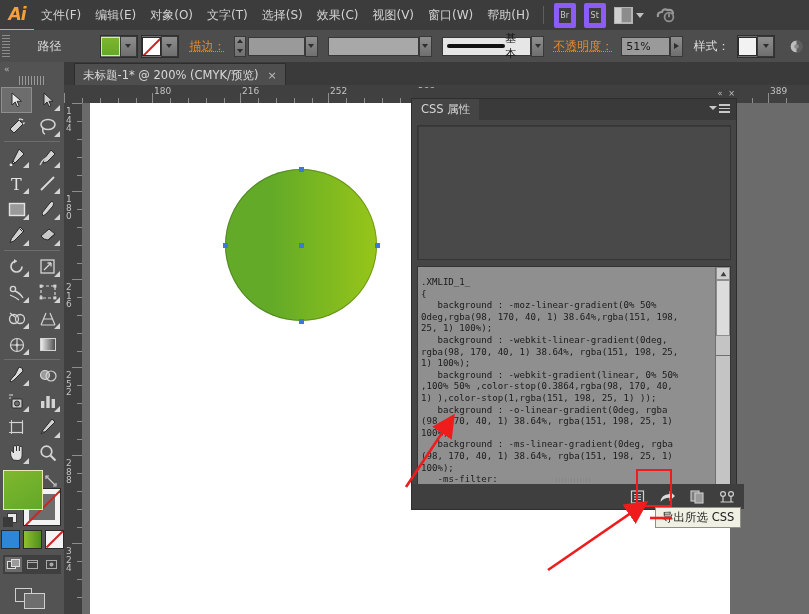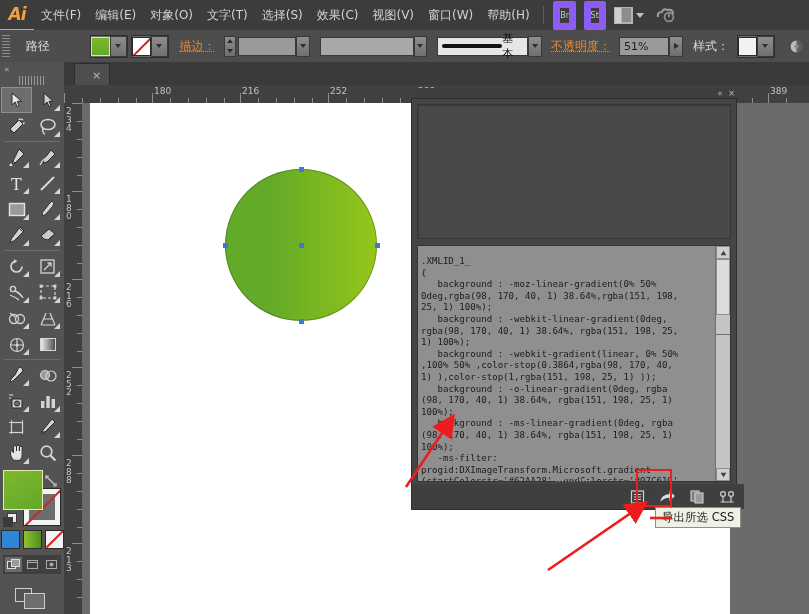--- a/index.html
+++ b/index.html
@@ -9,21 +9,21 @@
   
   .menubar{position:absolute;left:0;top:0;width:809px;height:30px;background:#3c3c3c;
            border-bottom:1px solid #2b2b2b;display:flex;align-items:center;}
   .ai-logo{width:34px;height:30px;display:flex;align-items:center;justify-content:center;
            color:#f5a03c;font-size:17px;font-weight:bold;font-style:italic;letter-spacing:-1px;
            background:#3c3c3c;border-bottom:2px solid #f5a03c;}
   .menu-item{color:#d2d2d2;font-size:12px;padding:0 7px;line-height:30px;white-space:nowrap;cursor:default;}
   .mb-sep{width:1px;height:18px;background:#5e5e5e;margin:0 6px;}
   .mb-icon{width:22px;height:18px;display:flex;align-items:center;justify-content:center;
            color:#9a9a9a;font-size:9px;margin:0 4px;}
-  .boxicon{border:7px solid #8b5cf6;border-radius:2px;width:16px;height:15px;
+  .boxicon{border:5px solid #8b5cf6;border-radius:2px;width:16px;height:15px;
            display:flex;align-items:center;justify-content:center;font-size:8px;color:#c8c8c8;}
   .ws-icon{width:18px;height:15px;border:1px solid #b4b4b4;display:flex;}
   .ws-icon i{display:block;border-right:1px solid #b4b4b4;}
   .ws-a{width:6px;background:#cfcfcf;}
   .ws-b{flex:1;background:#8c8c8c;border-bottom:1px solid #b4b4b4;}
   .caret{width:0;height:0;border-left:4px solid transparent;border-right:4px solid transparent;
          border-top:5px solid #c0c0c0;margin-left:3px;}
 
   
   .ctrlbar{position:absolute;left:0;top:30px;width:809px;height:32px;background:#4d4d4d;
@@ -182,21 +182,21 @@
           <path d="M2 10 Q1 5 6 5 Q7 1 12 3 Q17 2 17 7" fill="none" stroke="#9a9a9a" stroke-width="2.2"></path>
           <circle cx="13" cy="10" r="4.4" fill="none" stroke="#8f8f8f" stroke-width="1.8"></circle>
           <path d="M13 6.6v3.6" stroke="#8f8f8f" stroke-width="1.8"></path>
         </svg>
     </div>
     <div style="width:8px"></div>
   </div>
 
   <div class="ctrlbar">
     <div class="grip"></div>
-    <div class="ctrl-label" style="margin-left:12px;width:72px">路径</div>
+    <div class="ctrl-label" style="margin-left:24px;width:72px">路径</div>
 
     <div class="sw-wrap">
       <div class="swatch fill"></div>
       <div class="ddbtn">
           <div class="tri"></div>
         </div>
     </div>
     <div class="sw-wrap">
       <div class="swatch none"></div>
       <div class="ddbtn">
@@ -244,20 +244,21 @@
       <svg width="15" height="15" viewBox="0 0 15 15">
           <circle cx="7.5" cy="7.5" r="6.4" fill="#bdbdbd" stroke="#4a4a4a"></circle>
           <path d="M7.5 1.1 A6.4 6.4 0 0 1 7.5 13.9 Z" fill="#5d5d5d"></path>
           <circle cx="7.5" cy="7.5" r="2.3" fill="#8a8a8a"></circle>
         </svg>
     </div>
   </div>
 
   <div class="tabbar">
     <div class="doctab">
+      <span>未标题-1* @ 200% (CMYK/预览)</span>
       <span class="tab-close">×</span>
     </div>
   </div>
 
   <div class="toolpanel">
     <div class="tp-collapse">«</div>
     <div class="tp-grip"></div>
     <div class="tools">
 
       <div class="tool sel">
@@ -579,21 +580,21 @@
       <div class="tickh" style="left:652px;height:5px"></div>
     <div class="tickh" style="left:670px;height:5px"></div>
       <div class="tickh" style="left:688px;height:5px"></div>
     <div class="tickh" style="left:704px;height:10px"></div>
     <div class="rlabh" style="left:706px">389</div>
     <div class="tickh" style="left:722px;height:5px"></div>
   </div>
 
   <div class="vruler">
     <div class="tickv" style="top:0px;width:10px"></div>
-    <div class="rlabv" style="top:4px">234</div>
+    <div class="rlabv" style="top:4px">144</div>
     <div class="tickv" style="top:18px;width:5px"></div>
       <div class="tickv" style="top:36px;width:5px"></div>
     <div class="tickv" style="top:54px;width:5px"></div>
       <div class="tickv" style="top:72px;width:5px"></div>
     <div class="tickv" style="top:88px;width:10px"></div>
     <div class="rlabv" style="top:92px">180</div>
     <div class="tickv" style="top:106px;width:5px"></div>
       <div class="tickv" style="top:124px;width:5px"></div>
     <div class="tickv" style="top:142px;width:5px"></div>
       <div class="tickv" style="top:160px;width:5px"></div>
@@ -609,21 +610,21 @@
       <div class="tickv" style="top:300px;width:5px"></div>
     <div class="tickv" style="top:318px;width:5px"></div>
       <div class="tickv" style="top:336px;width:5px"></div>
     <div class="tickv" style="top:352px;width:10px"></div>
     <div class="rlabv" style="top:356px">288</div>
     <div class="tickv" style="top:370px;width:5px"></div>
       <div class="tickv" style="top:388px;width:5px"></div>
     <div class="tickv" style="top:406px;width:5px"></div>
       <div class="tickv" style="top:424px;width:5px"></div>
     <div class="tickv" style="top:440px;width:10px"></div>
-    <div class="rlabv" style="top:444px">213</div>
+    <div class="rlabv" style="top:444px">324</div>
     <div class="tickv" style="top:458px;width:5px"></div>
       <div class="tickv" style="top:476px;width:5px"></div>
     <div class="tickv" style="top:494px;width:5px"></div>
   </div>
 
   <div class="canvasarea">
     <div class="artboard">
       <div class="circle"></div>
       <div class="anchor" style="left:208.5px;top:63.5px"></div>
       <div class="anchor" style="left:208.5px;top:215.5px"></div>
@@ -632,20 +633,31 @@
       <div class="anchor" style="left:208.5px;top:139.5px"></div>
     </div>
   </div>
 
   <div class="panel-dockbar">
     <span class="pd-btn">«</span>
     <span class="pd-btn">×</span>
   </div>
 
   <div class="panel">
+    <div class="panel-tabrow">
+      <div class="panel-tab">CSS 属性</div>
+      <div class="panel-menu">
+        <span class="pm-tri"></span>
+        <span class="pm-lines">
+            <i></i>
+            <i></i>
+            <i></i>
+          </span>
+      </div>
+    </div>
 
     <div class="panel-body">
       <div class="listbox"></div>
 
       <div class="codebox">
         <pre class="codetext">.XMLID_1_
 {
    background : -moz-linear-gradient(0% 50%
 0deg,rgba(98, 170, 40, 1) 38.64%,rgba(151, 198,
 25, 1) 100%);

